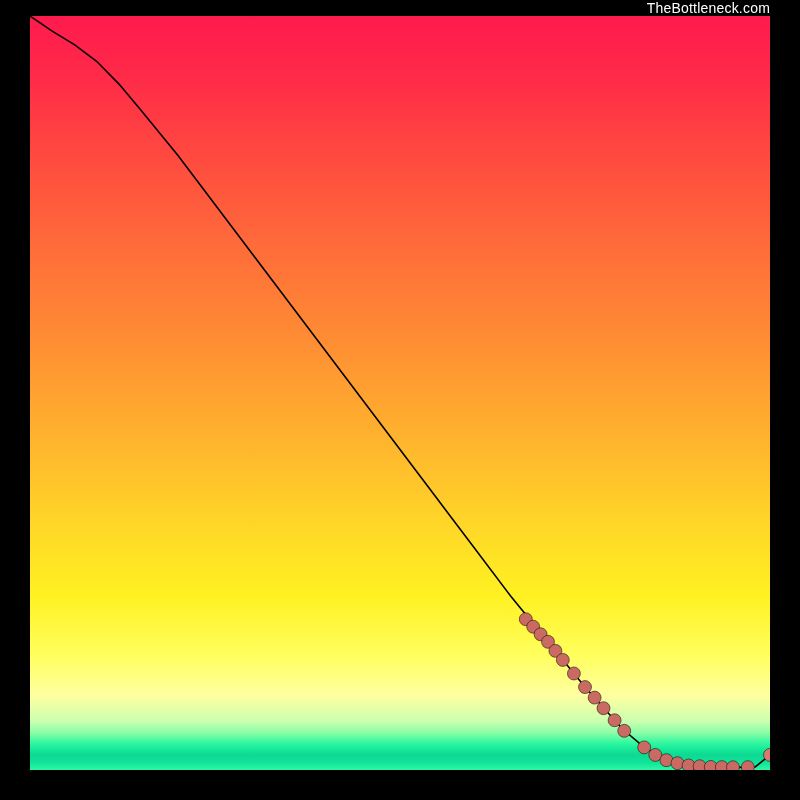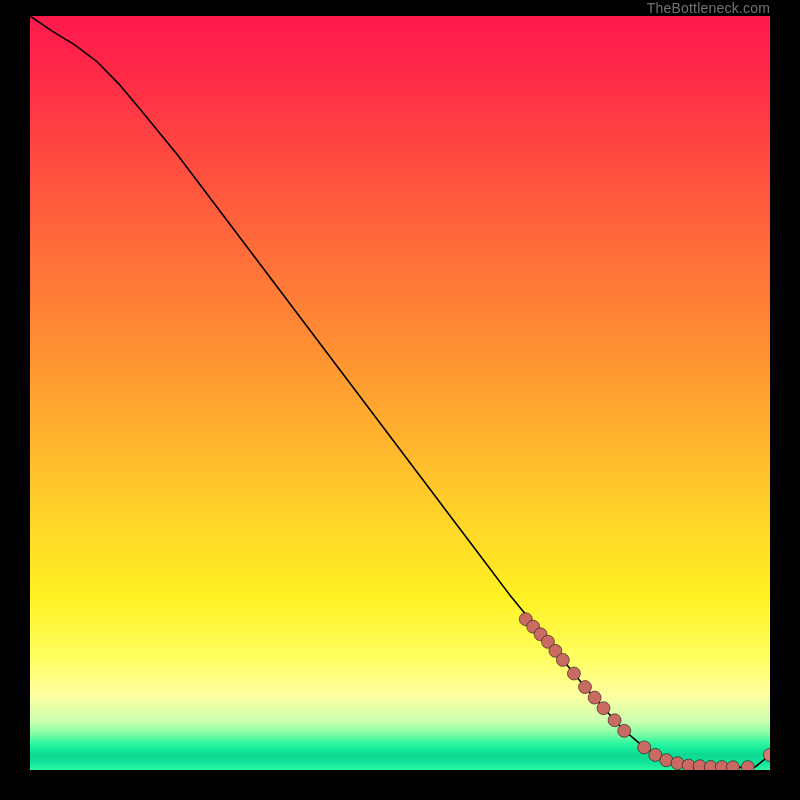--- a/index.html
+++ b/index.html
@@ -43,21 +43,21 @@
       #10e49a 99%,
       #2df8a3 100%
     );
   }
   .attribution {
     position: absolute;
     top: 0px;
     right: 30px;
     height: 16px;
     line-height: 16px;
-    color: #737373;
+    color: #ffffff;
     font-size: 14px;
     letter-spacing: 0.2px;
   }
   svg.curve {
     position: absolute;
     left: 0;
     top: 0;
     width: 100%;
     height: 100%;
   }

